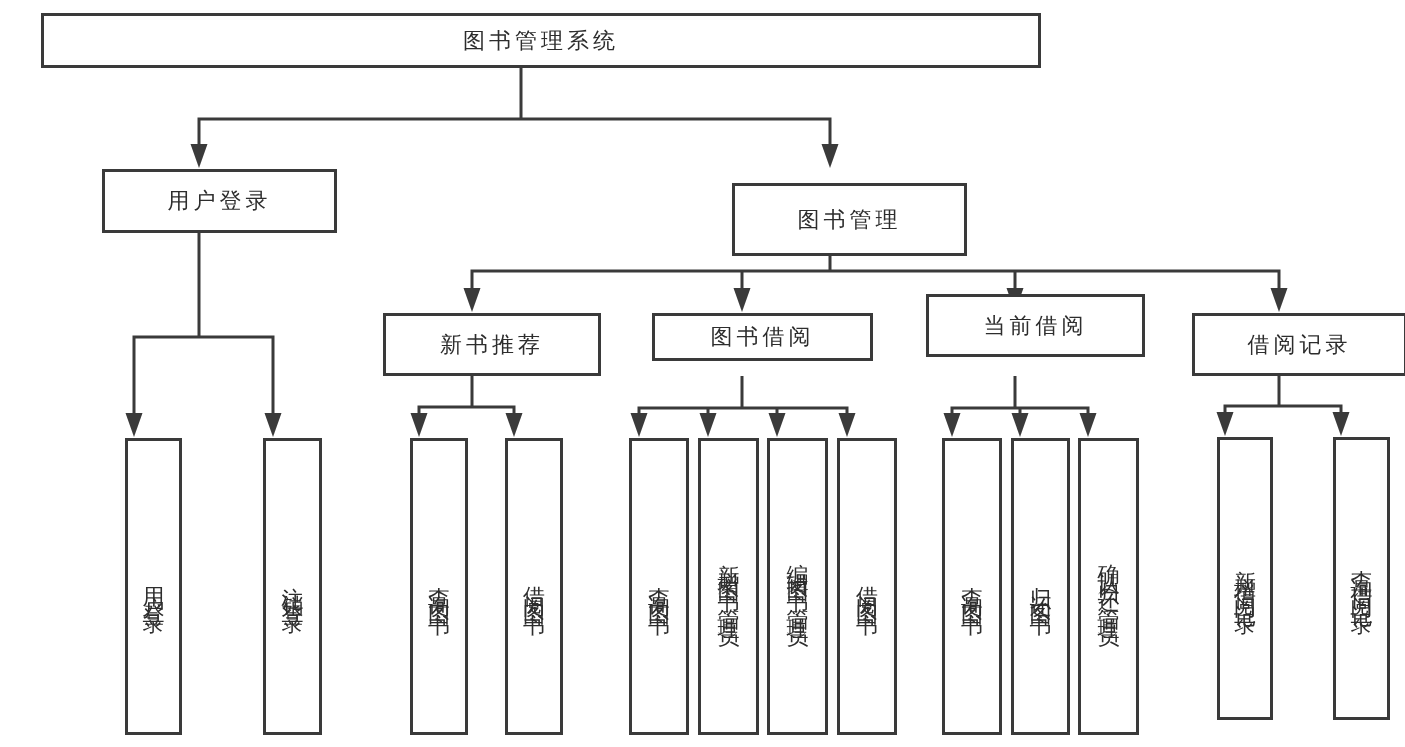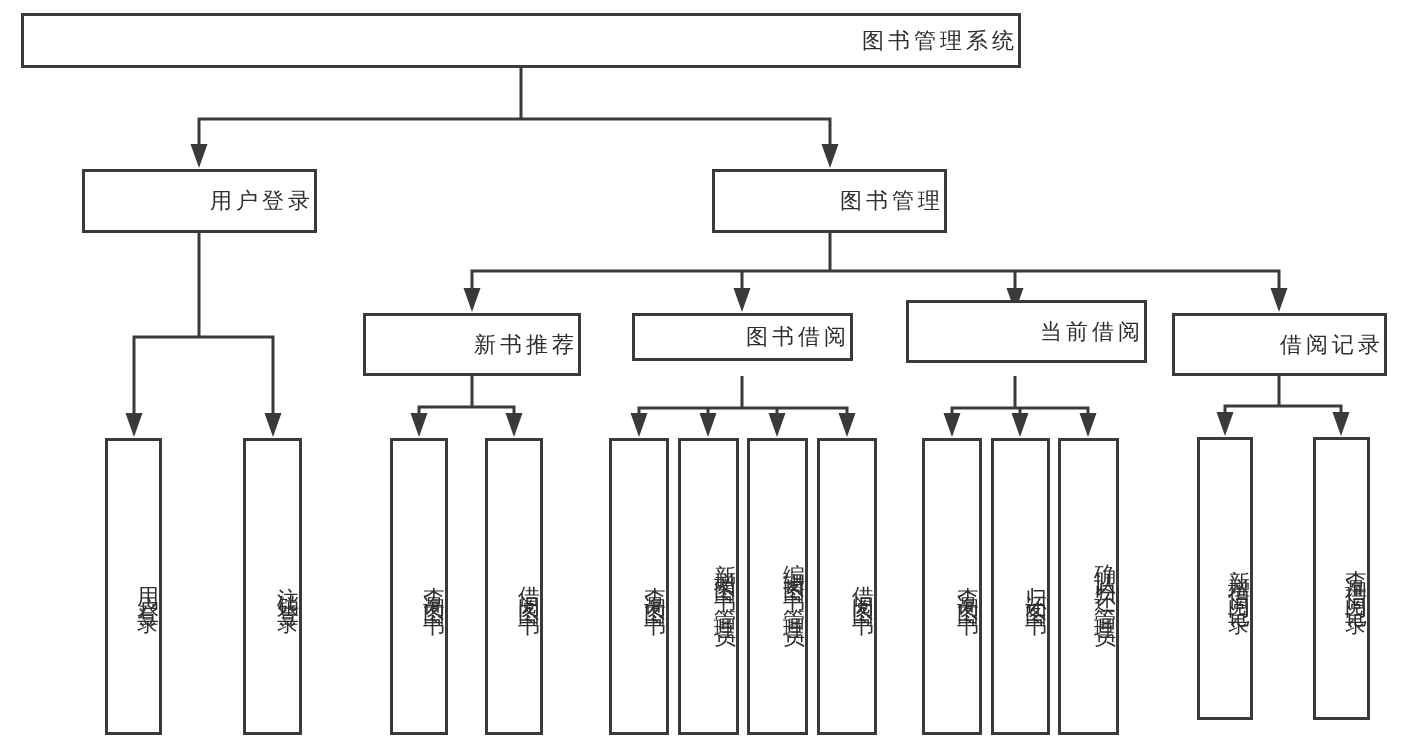--- a/index.html
+++ b/index.html
@@ -21,22 +21,23 @@
     top: 0;
     pointer-events: none;
   }
   .box {
     position: absolute;
     box-sizing: border-box;
     border: 3px solid #3a3a3a;
     background: #ffffff;
     display: flex;
     align-items: center;
-    justify-content: flex-end;
+    justify-content: center;
     color: #2d2d2d;
+    margin-left: 20px;
   }
   .box.h .lbl {
     font-size: 22px;
     letter-spacing: 4px;
     white-space: nowrap;
   }
   .box.v .lbl {
     writing-mode: vertical-rl;
     text-orientation: mixed;
     font-size: 22px;
@@ -105,31 +106,31 @@
     </g>
   </svg>
 
   <div class="box h" style="left:21px;top:13px;width:1000px;height:55px">
     <span class="lbl">图书管理系统</span>
   </div>
 
   <div class="box h" style="left:82px;top:169px;width:235px;height:64px">
     <span class="lbl">用户登录</span>
   </div>
-  <div class="box h" style="left:712px;top:169px;width:235px;height:64px">
+  <div class="box h" style="left:712px;top:183px;width:235px;height:73px">
     <span class="lbl">图书管理</span>
   </div>
 
   <div class="box h" style="left:363px;top:313px;width:218px;height:63px">
     <span class="lbl">新书推荐</span>
   </div>
   <div class="box h" style="left:632px;top:313px;width:221px;height:48px">
     <span class="lbl">图书借阅</span>
   </div>
-  <div class="box h" style="left:906px;top:300px;width:241px;height:63px">
+  <div class="box h" style="left:906px;top:294px;width:219px;height:63px">
     <span class="lbl">当前借阅</span>
   </div>
   <div class="box h" style="left:1172px;top:313px;width:215px;height:63px">
     <span class="lbl">借阅记录</span>
   </div>
 
   <div class="box v" style="left:105px;top:438px;width:57px;height:297px">
     <span class="lbl">用户登录</span>
   </div>
   <div class="box v" style="left:243px;top:438px;width:59px;height:297px">

